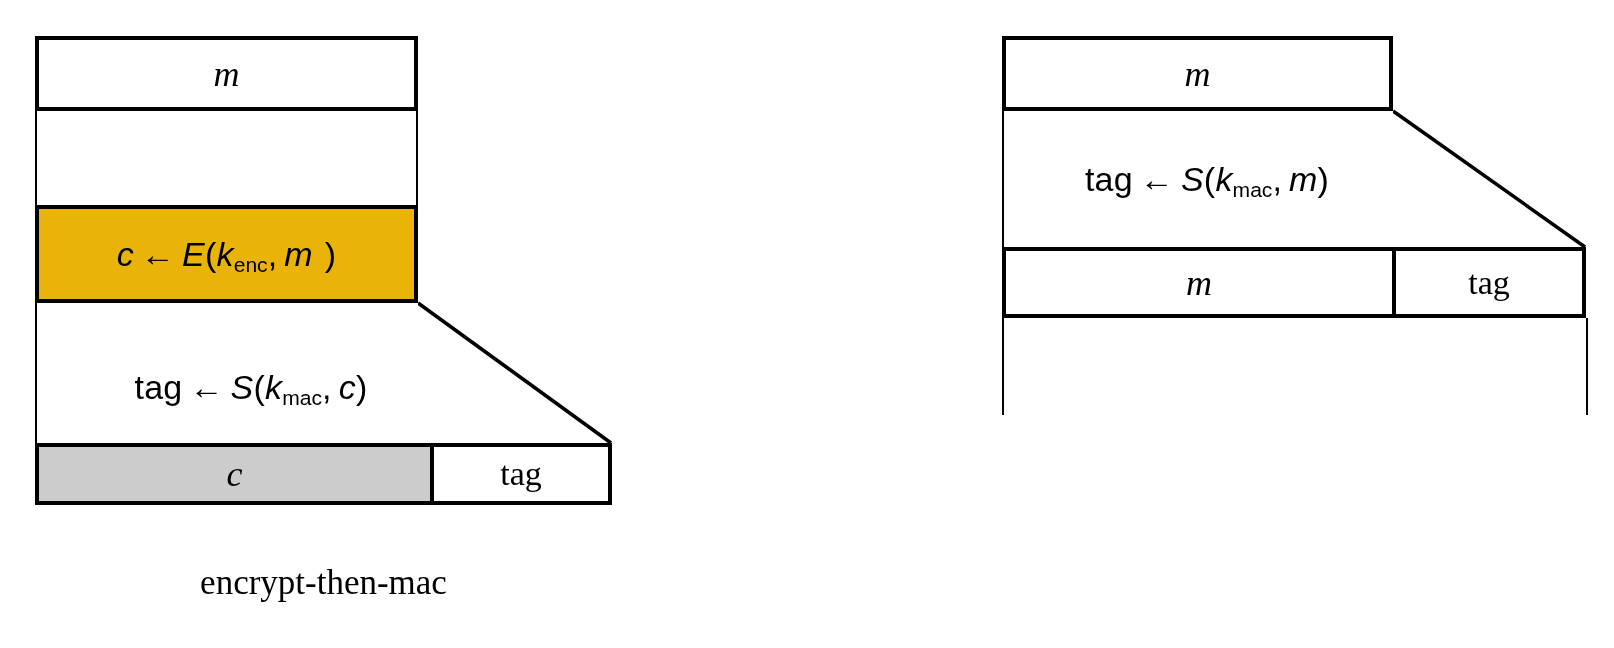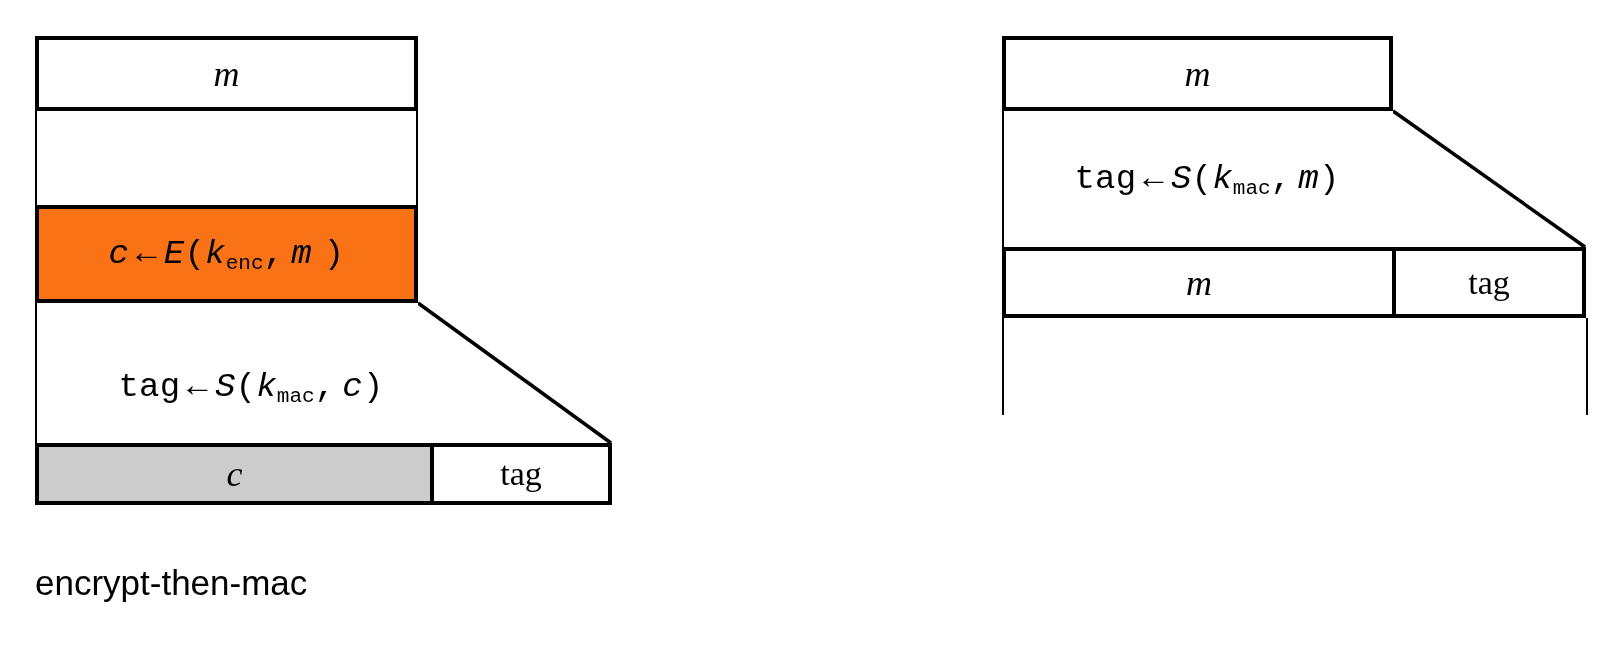--- a/index.html
+++ b/index.html
@@ -24,21 +24,21 @@
   .box {
     position: absolute;
     box-sizing: border-box;
     border: 4px solid #000000;
     background: #ffffff;
     display: flex;
     align-items: center;
     justify-content: center;
     overflow: visible;
   }
-  .box.shaded { background: #f97316; }
+  .box.shaded { background: #eab308; }
   .gap {
     position: absolute;
     box-sizing: border-box;
     border-left: 2px solid #000000;
     border-right: 2px solid #000000;
     background: #ffffff;
     display: flex;
     align-items: center;
     justify-content: center;
   }
@@ -51,29 +51,29 @@
     justify-content: center;
     background: transparent;
   }
   .divider {
     position: absolute;
     width: 4px;
     background: #000000;
   }
   .caption {
     position: absolute;
-    text-align: left;
+    text-align: center;
     font-size: 35px;
     line-height: 1;
     white-space: nowrap;
-    font-family: Liberation Sans, sans-serif;
+    font-family: Liberation Serif, serif;
   }
   
   .math {
-    font-family: Liberation Mono, monospace;
+    font-family: Liberation Sans, sans-serif;
     font-size: 34px;
     line-height: 1;
     white-space: nowrap;
     letter-spacing: 0.2px;
   }
   .math .it { font-style: italic; }
   .math .up { font-style: normal; }
   .math .op {
     font-style: normal;
     padding: 0 7px;

